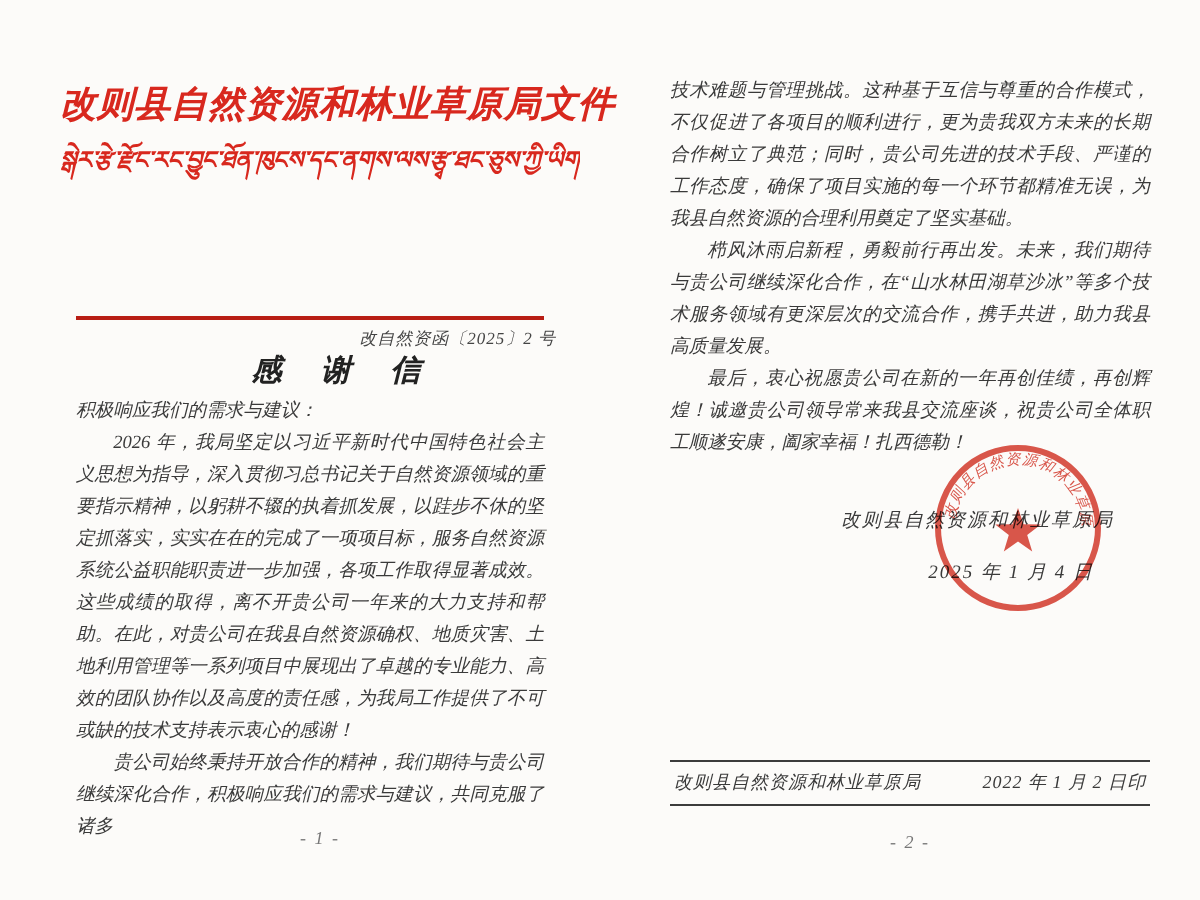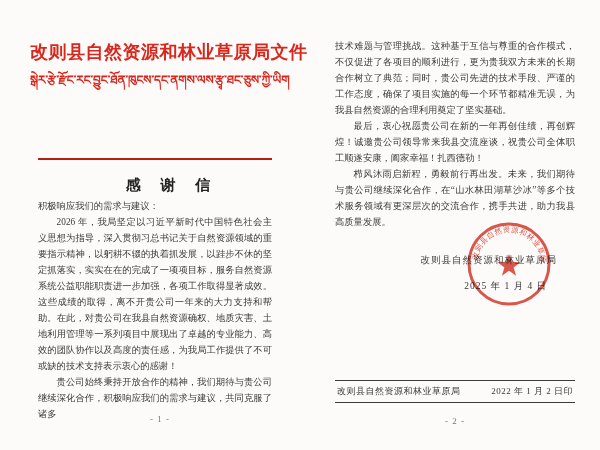--- a/index.html
+++ b/index.html
@@ -4,21 +4,21 @@
 <style>
   html,body{margin:0;padding:0;}
   .canvas{
     position:relative;
     width:600px;height:450px;
     background:#fcfbf9;
     overflow:hidden;
     font-family:"Liberation Serif","DejaVu Serif",serif;
     color:#3a3a3a;
   }
-  .page{position:absolute;}
+  .page{position:absolute;font-style:italic;}
   
   .page1{left:30px;top:18px;width:260px;height:420px;}
   .header-title{
     position:absolute;top:22px;left:0;width:100%;
     text-align:center;
     color:#d8281e;
     font-size:18px;font-weight:bold;
     letter-spacing:0.5px;
     white-space:nowrap;
   }
@@ -92,36 +92,37 @@
 </style>
 </head>
 <body>
 
 <div class="canvas">
 
   <div class="page page1">
     <div class="header-title">改则县自然资源和林业草原局文件</div>
     <div class="header-tibetan">སྒེར་རྩེ་རྫོང་རང་བྱུང་ཐོན་ཁུངས་དང་ནགས་ལས་རྩྭ་ཐང་ཅུས་ཀྱི་ཡིག་ཆ</div>
     <div class="red-rule"></div>
+    <div class="doc-number">改自然资函〔2025〕2 号</div>
     <div class="letter-title">感 谢 信</div>
 
     <div class="body-text">
       <p class="salutation">积极响应我们的需求与建议：</p>
       <p class="indent">2026 年，我局坚定以习近平新时代中国特色社会主义思想为指导，深入贯彻习总书记关于自然资源领域的重要指示精神，以躬耕不辍的执着抓发展，以跬步不休的坚定抓落实，实实在在的完成了一项项目标，服务自然资源系统公益职能职责进一步加强，各项工作取得显著成效。这些成绩的取得，离不开贵公司一年来的大力支持和帮助。在此，对贵公司在我县自然资源确权、地质灾害、土地利用管理等一系列项目中展现出了卓越的专业能力、高效的团队协作以及高度的责任感，为我局工作提供了不可或缺的技术支持表示衷心的感谢！</p>
       <p class="indent">贵公司始终秉持开放合作的精神，我们期待与贵公司继续深化合作，积极响应我们的需求与建议，共同克服了诸多</p>
     </div>
 
     <div class="page-num">- 1 -</div>
   </div>
 
   <div class="page page2">
     <div class="body-text">
       <p>技术难题与管理挑战。这种基于互信与尊重的合作模式，不仅促进了各项目的顺利进行，更为贵我双方未来的长期合作树立了典范；同时，贵公司先进的技术手段、严谨的工作态度，确保了项目实施的每一个环节都精准无误，为我县自然资源的合理利用奠定了坚实基础。</p>
+      <p class="indent">栉风沐雨启新程，勇毅前行再出发。未来，我们期待与贵公司继续深化合作，在“山水林田湖草沙冰”等多个技术服务领域有更深层次的交流合作，携手共进，助力我县高质量发展。</p>
       <p class="indent">最后，衷心祝愿贵公司在新的一年再创佳绩，再创辉煌！诚邀贵公司领导常来我县交流座谈，祝贵公司全体职工顺遂安康，阖家幸福！扎西德勒！</p>
-      <p class="indent">栉风沐雨启新程，勇毅前行再出发。未来，我们期待与贵公司继续深化合作，在“山水林田湖草沙冰”等多个技术服务领域有更深层次的交流合作，携手共进，助力我县高质量发展。</p>
     </div>
 
     <div class="sig-org">改则县自然资源和林业草原局</div>
     <div class="sig-date">2025 年 1 月 4 日</div>
 
     <svg class="seal" viewBox="0 0 88 88">
       <circle cx="44" cy="44" r="40" fill="none" stroke="#d5392c" stroke-width="3"></circle>
       <path id="sealArc" d="M 12 44 A 32 32 0 1 1 76 44" fill="none"></path>
       <text font-size="7.5" fill="#d5392c" letter-spacing="0.5" font-family="'DejaVu Sans','Liberation Sans',sans-serif">
         <textPath href="#sealArc" startOffset="4">改则县自然资源和林业草原局</textPath>

